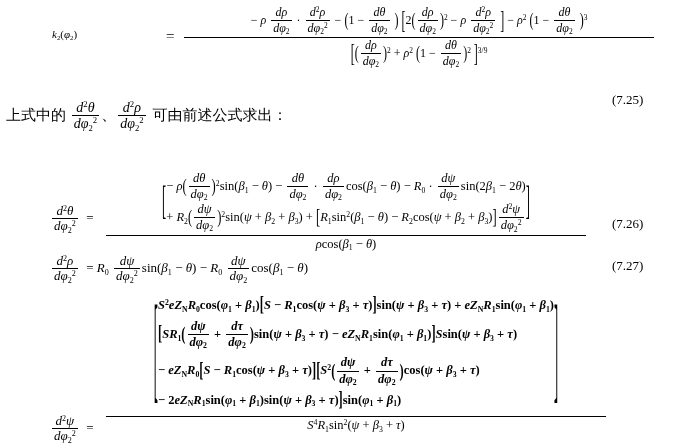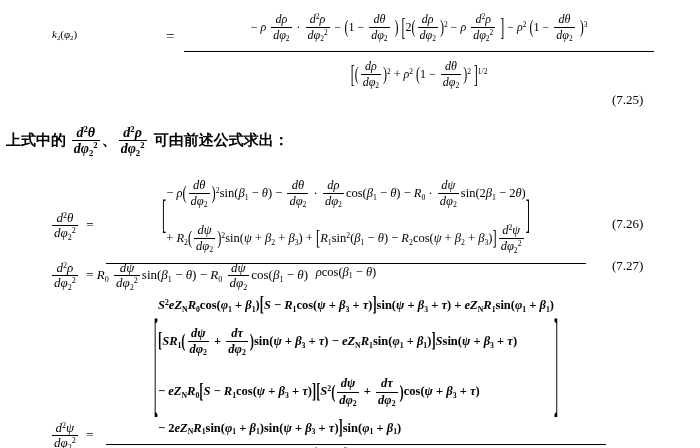--- a/index.html
+++ b/index.html
@@ -12,21 +12,21 @@
     position:relative;
   }
   .page{position:relative;width:700px;height:448px;}
 
   
   .math{font-family:Liberation Serif, serif;}
   .it{font-style:italic;}
   .subn{font-size:0.62em;vertical-align:-0.32em;font-style:normal;}
   .sup{font-size:0.62em;vertical-align:0.55em;font-style:normal;}
 
-  .frac{display:inline-block;vertical-align:middle;text-align:center;line-height:1.05;margin:7px 2px;}
+  .frac{display:inline-block;vertical-align:middle;text-align:center;line-height:1.05;margin:0 2px;}
   .frac .num{display:block;padding:0 2px;}
   .frac .den{display:block;border-top:1px solid #000;padding:0 2px;text-align:center;}
 
   .bigfrac{display:block;text-align:center;}
   .bigfrac .num{display:block;padding-bottom:1px;}
   .bigfrac .den{display:block;border-top:1.2px solid #000;padding-top:1px;}
 
   
   .par{display:inline-block;transform:scaleY(1.5);transform-origin:center;}
   .par2{display:inline-block;transform:scaleY(2.1);transform-origin:center;}
@@ -39,21 +39,21 @@
 
   
   #eq725{left:52px;top:6px;width:600px;}
   #eq725 .lhs{position:absolute;left:0;top:22px;font-size:11px;}
   #eq725 .eqsign{position:absolute;left:114px;top:22px;font-size:15px;}
   #eq725 .body{position:absolute;left:132px;top:0px;width:470px;font-size:12px;}
 
   .tag{position:absolute;font-size:13px;}
 
   
-  #cn{left:6px;top:118px;font-size:15px;font-family:"DejaVu Sans", sans-serif;font-weight:bold;}
+  #cn{left:6px;top:100px;font-size:15px;font-family:"DejaVu Sans", sans-serif;}
   #cn .mathin{font-family:"Liberation Serif",serif;}
 
   
   #eq726{left:50px;top:172px;width:600px;}
   #eq726 .lhs{position:absolute;left:0px;top:32px;font-size:13px;}
   #eq726 .body{position:absolute;left:56px;top:0px;width:480px;font-size:12.5px;}
 
   
   #eq727{left:50px;top:254px;width:600px;font-size:13px;}
 
@@ -93,21 +93,21 @@
           <span class="par2">]</span>
           − <span class="it">ρ</span><span class="sup">2</span>
           <span class="par">(</span>1 −
           <span class="frac"><span class="num"><span class="it">d</span><span class="it">θ</span></span><span class="den"><span class="it">d</span><span class="it">φ</span><span class="subn">2</span></span></span>
           <span class="par">)</span><span class="sup">3</span>
         </span>
         <span class="den nowrap">
           <span class="par2">[</span><span class="par">(</span><span class="frac"><span class="num"><span class="it">d</span><span class="it">ρ</span></span><span class="den"><span class="it">d</span><span class="it">φ</span><span class="subn">2</span></span></span><span class="par">)</span><span class="sup">2</span>
           + <span class="it">ρ</span><span class="sup">2</span>
           <span class="par">(</span>1 − <span class="frac"><span class="num"><span class="it">d</span><span class="it">θ</span></span><span class="den"><span class="it">d</span><span class="it">φ</span><span class="subn">2</span></span></span><span class="par">)</span><span class="sup">2</span>
-          <span class="par2">]</span><span class="sup">1/2</span>
+          <span class="par2">]</span><span class="sup">3/9</span>
         </span>
       </div>
     </div>
   </div>
 
   <div class="tag math" style="left:612px;top:92px;">(7.25)</div>
 
   <div class="blk" id="cn">
     <span>上式中的</span><span class="mathin math">
       <span class="frac" style="font-size:14px;"><span class="num"><span class="it">d</span><span class="sup">2</span><span class="it">θ</span></span><span class="den"><span class="it">d</span><span class="it">φ</span><span class="subn">2</span><span class="sup">2</span></span></span></span><span>、</span><span class="mathin math"><span class="frac" style="font-size:14px;"><span class="num"><span class="it">d</span><span class="sup">2</span><span class="it">ρ</span></span><span class="den"><span class="it">d</span><span class="it">φ</span><span class="subn">2</span><span class="sup">2</span></span></span></span>

